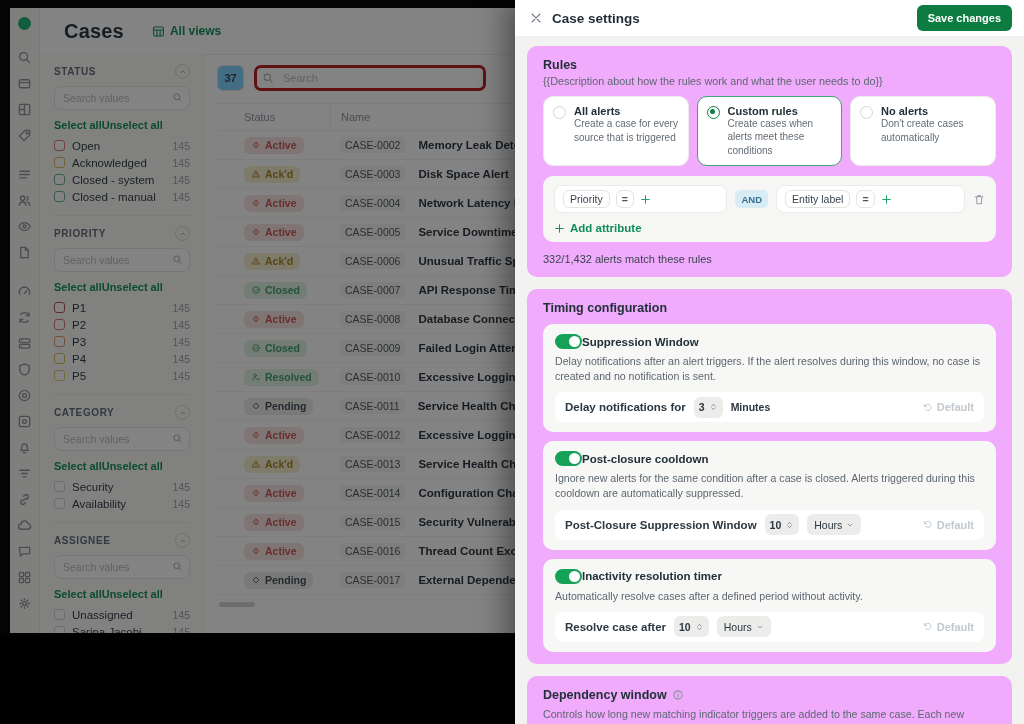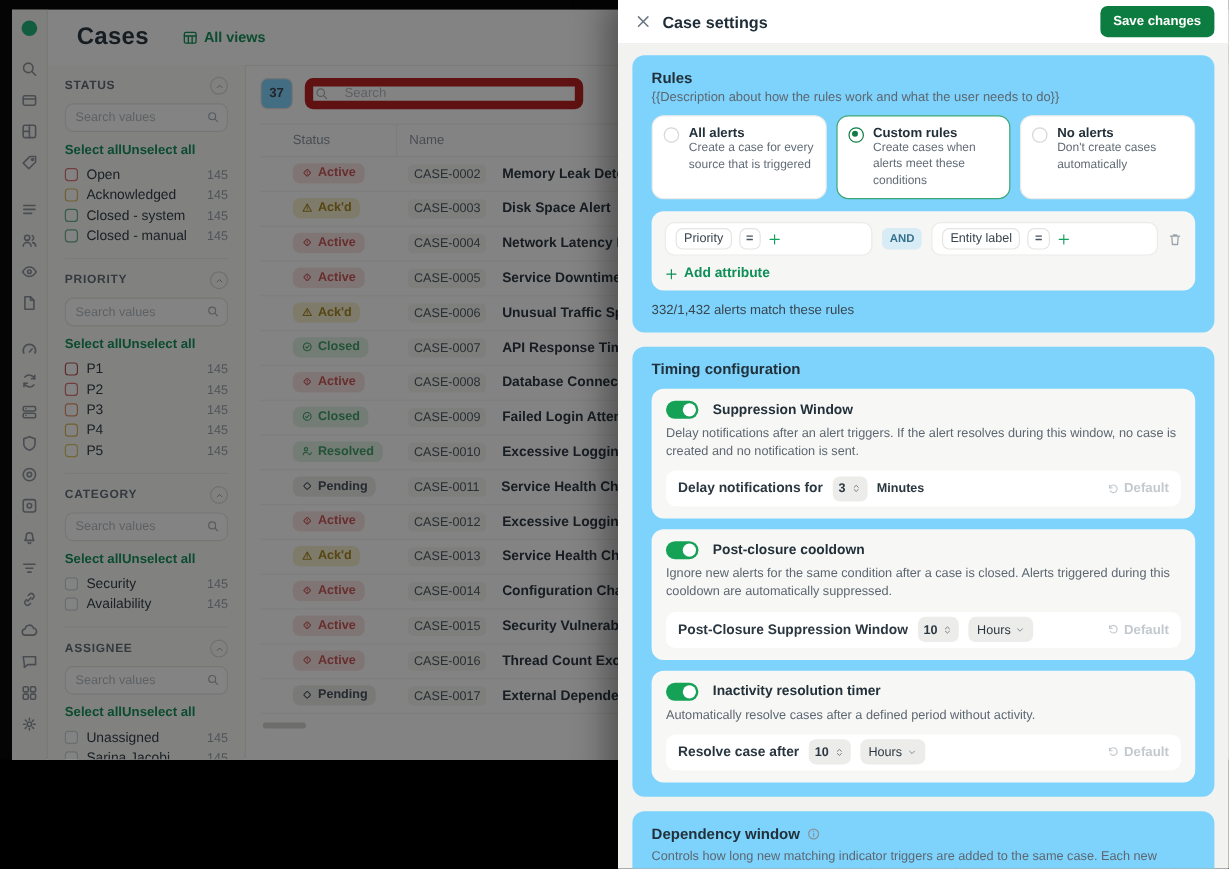--- a/index.html
+++ b/index.html
@@ -47,21 +47,21 @@
   .cb[data-color="orange"]{border-color:#dd9263}.cb[data-color="yellow"]{border-color:#ddc763}
   .cb[data-color="plain"]{border-color:#ccd2d7}
   .flabel{font-size:11.5px;color:#2e3943;flex:1;white-space:nowrap;overflow:hidden;}
   .fcount{font-size:10.5px;color:#98a0a8;}
 
   
   .main{flex:1;background:#fff;border-top:1px solid #efefec;padding:8px 0 0 12px;min-width:0;}
   .toolbar{display:flex;align-items:center;gap:10px;margin-top:2px;}
   .countbox{width:27px;height:26px;border:1px solid #e2e2df;border-radius:6px;display:flex;align-items:center;justify-content:center;font-size:11px;font-weight:700;color:#39444e;background:#7dd3fc;}
   .tsearch{position:relative;width:232px;height:26px;}
-  .tsearch input{width:100%;height:100%;border:7px solid #b91c1c;border-radius:7px;font-size:11px;padding:0 8px 0 26px;color:#3a454f;outline:none;background:#fff;}
+  .tsearch input{width:100%;height:100%;border:3px solid #b91c1c;border-radius:7px;font-size:11px;padding:0 8px 0 26px;color:#3a454f;outline:none;background:#fff;}
   .tsearch input::placeholder{color:#b4bac0;}
   .tsearch .si{position:absolute;left:8px;top:7px;width:12px;height:12px;color:#a7aeb5;}
   .table{margin-top:12px;width:620px;}
   .thead{display:flex;height:28px;align-items:center;border-top:1px solid #f0f0ee;border-bottom:1px solid #f0f0ee;}
   .th{font-size:11px;color:#8a929b;}
   .tc-status{width:113px;flex:0 0 113px;padding-left:27px;}
   .tc-name{flex:1;display:flex;align-items:center;gap:13px;padding-left:10px;border-left:1px solid #f0f0ee;height:100%;}
   .thead .tc-name{border-left:1px solid #f0f0ee;}
   .trow{display:flex;height:29px;align-items:center;border-bottom:1px solid #f2f2f0;}
   .badge{display:inline-flex;align-items:center;gap:4px;border-radius:6px;padding:2.5px 7px;font-size:10.5px;font-weight:700;}
@@ -79,21 +79,21 @@
   .backdrop{position:absolute;left:0;top:0;width:1024px;height:633px;background:rgba(8,8,8,.5);z-index:2;}
 
   
   .modal{position:absolute;left:515px;top:0;width:509px;height:724px;background:#fff;z-index:3;box-shadow:-10px 0 26px rgba(0,0,0,.38);display:flex;flex-direction:column;}
   .m-header{height:37px;flex:0 0 37px;border-bottom:1px solid #eeeeec;display:flex;align-items:center;padding:0 12px;background:#fff;}
   .m-close{width:18px;height:18px;color:#6b7681;cursor:pointer;flex:0 0 auto;padding:2px;}
   .m-title{font-size:13.5px;font-weight:800;color:#1f2d38;margin-left:7px;}
   .m-save{margin-left:auto;background:#0d7c40;color:#fff;font-size:11px;font-weight:700;border:none;border-radius:6px;padding:7px 11px;cursor:pointer;}
   .m-body{flex:1;background:#f2f2f0;padding:9px 12px;overflow:hidden;}
 
-  .card{background:#7dd3fc;border-radius:10px;padding:12px 16px;}
+  .card{background:#f0abfc;border-radius:10px;padding:12px 16px;}
   .card + .card{margin-top:12px;}
   .c-h{font-size:12.5px;font-weight:800;color:#22303a;}
   .c-desc{font-size:10.8px;color:#5d6771;margin-top:3px;}
 
   
   .opts{display:flex;gap:8px;margin-top:9px;}
   .opt{flex:1;border:1px solid #ebebe9;border-radius:10px;padding:8px 9px;display:flex;gap:8px;background:#fff;cursor:pointer;}
   .opt[data-selected="true"]{border:1.5px solid #3da677;padding:7.5px 8.5px;}
   .radio{width:13px;height:13px;border-radius:50%;border:1.5px solid #d2d6da;flex:0 0 auto;margin-top:1px;position:relative;background:#fff;}
   .opt[data-selected="true"] .radio{border-color:#0f7c44;}
@@ -110,21 +110,21 @@
   .chip-op{padding:2px 5px;font-weight:700;color:#4a555e;}
   .plus{width:11px;height:11px;color:#13a05e;}
   .and{background:#d8ecf6;color:#35708c;font-size:9.5px;font-weight:800;border-radius:5px;padding:3.5px 6px;}
   .trash{margin-left:auto;width:13px;height:13px;color:#9aa2aa;cursor:pointer;}
   .addattr{display:flex;align-items:flex-end;gap:5px;margin-top:9px;color:#0f8f57;font-size:11.5px;font-weight:800;cursor:pointer;}
   .addattr .i{width:11px;height:11px;}
   .match{font-size:11px;color:#39444e;margin-top:11px;}
 
   
   .tblock{background:#f7f7f5;border-radius:10px;padding:10px 12px 10px;margin-top:9px;}
-  .trow1{display:flex;align-items:center;gap:12px;}
+  .trow1{display:flex;align-items:center;gap:0;}
   .toggle{width:27px;height:15px;border-radius:8px;background:#15a257;position:relative;flex:0 0 auto;cursor:pointer;}
   .toggle .knob{position:absolute;right:2px;top:2px;width:11px;height:11px;border-radius:50%;background:#fff;}
   .tb-title{font-size:11.5px;font-weight:800;color:#22303a;}
   .tb-desc{font-size:10.6px;color:#5d6771;line-height:1.42;margin:5px 0 8px;}
   .vrow{background:#fff;border-radius:8px;height:30px;display:flex;align-items:center;padding:0 10px;gap:8px;}
   .vlabel{font-size:11.5px;font-weight:700;color:#2b3740;}
   .stepper{display:flex;align-items:center;gap:4px;background:#ececea;border-radius:6px;height:21px;padding:0 5px;cursor:pointer;}
   .stepval{font-size:10.5px;font-weight:700;color:#2b3740;}
   .chev2{width:9px;height:12px;color:#6e7780;}
   .unit{display:flex;align-items:center;gap:4px;background:#ececea;border-radius:6px;height:21px;padding:0 7px;font-size:10.5px;color:#2b3740;cursor:pointer;}

